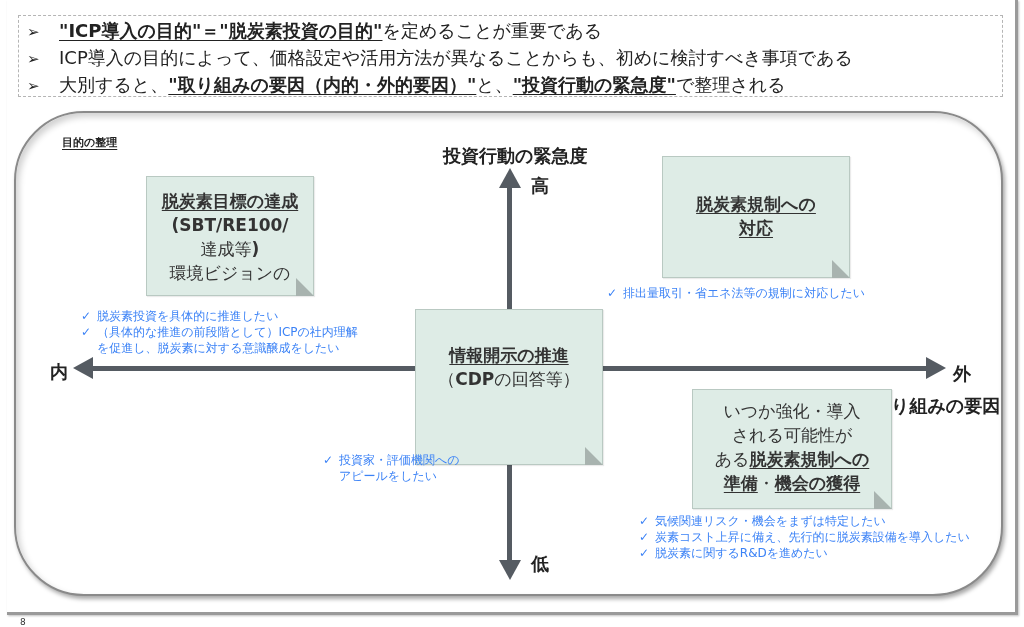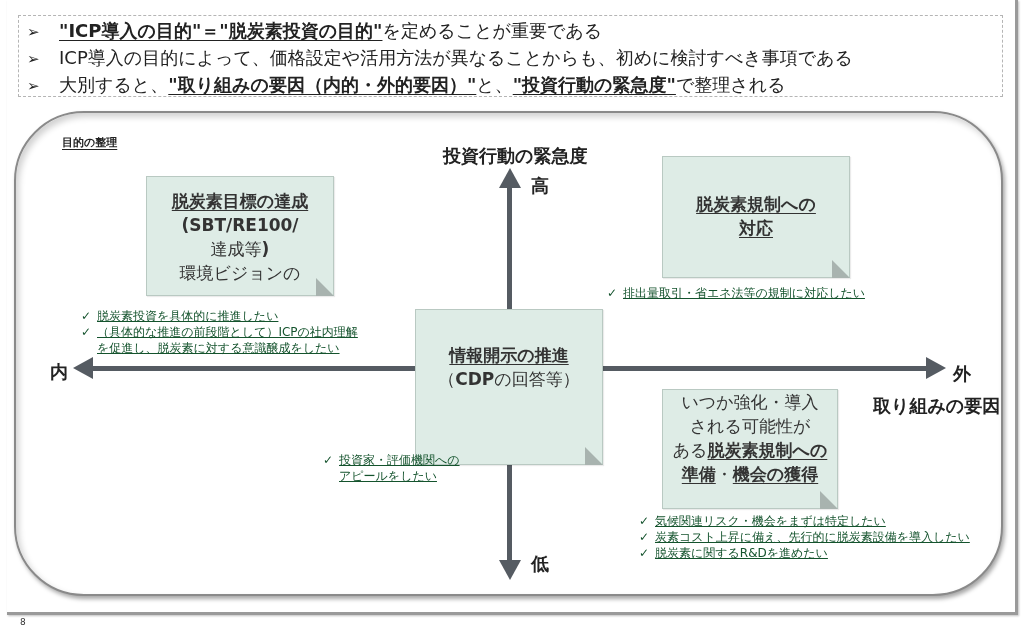--- a/index.html
+++ b/index.html
@@ -63,21 +63,21 @@
   }
   .note .fold {
     position:absolute; right:-1px; bottom:-1px; width:0; height:0;
     border-left:18px solid #a8b3af; border-top:18px solid transparent;
   }
   .note .t-bold { font-weight:bold; text-decoration:underline; text-underline-offset:3px; }
   .note .t-plain { font-weight:normal; }
   .note .t-boldplain { font-weight:bold; }
   .note .row { display:block; font-size:17px; line-height:24px; }
 
-  .checks { position:absolute; font-size:12px; line-height:16px; color:#14532d; white-space:nowrap;text-decoration:underline; }
+  .checks { position:absolute; font-size:12px; line-height:16px; color:#3b82f6; white-space:nowrap; }
   .checks .ck { display:inline-block; width:16px; }
   .checks .indent { padding-left:16px; }
   .page-num { position:absolute; left:20px; top:617px; font-size:9px; color:#333; }
 </style>
 </head>
 <body>
 
 <div class="slide"></div>
 
 <div class="summary">
@@ -103,41 +103,41 @@
 <div class="arrow arrow-up"></div>
 <div class="arrow arrow-down"></div>
 
 <div class="axis-label" style="left:443px; top:144px;">投資行動の緊急度</div>
 <div class="axis-label" style="left:531px; top:174px;">高</div>
 <div class="axis-label" style="left:531px; top:552px;">低</div>
 <div class="axis-label" style="left:50px; top:360px;">内</div>
 <div class="axis-label" style="left:953px; top:362px;">外</div>
 <div class="axis-label" style="left:873px; top:394px;">取り組みの要因</div>
 
-<div class="note" style="left:146px; top:176px; width:188px; height:120px; padding-top:12px;">
+<div class="note" style="left:146px; top:176px; width:168px; height:120px; padding-top:12px;">
   <span class="row t-bold">脱炭素目標の達成</span>
   <span class="row t-boldplain">(SBT/RE100/</span>
   <span class="row"><span class="t-plain">達成等</span><span class="t-boldplain">)</span></span>
   <span class="row t-plain">環境ビジョンの</span>
   <div class="fold"></div>
 </div>
 
 <div class="note" style="left:662px; top:156px; width:188px; height:122px; padding-top:35px;">
   <span class="row t-bold">脱炭素規制への</span>
   <span class="row t-bold">対応</span>
   <div class="fold"></div>
 </div>
 
 <div class="note" style="left:415px; top:309px; width:188px; height:156px; padding-top:33px;">
   <span class="row t-bold">情報開示の推進</span>
   <span class="row"><span class="t-plain">（</span><span class="t-boldplain">CDP</span><span class="t-plain">の回答等）</span></span>
   <div class="fold"></div>
 </div>
 
-<div class="note" style="left:662px; top:389px; width:176px; height:120px; padding-top:0;">
+<div class="note" style="left:692px; top:389px; width:200px; height:120px; padding-top:9px;">
   <span class="row t-plain">いつか強化・導入</span>
   <span class="row t-plain">される可能性が</span>
   <span class="row"><span class="t-plain">ある</span><span class="t-bold">脱炭素規制への</span></span>
   <span class="row"><span class="t-bold">準備</span><span class="t-plain">・</span><span class="t-bold">機会の獲得</span></span>
   <div class="fold"></div>
 </div>
 
 <div class="checks" style="left:81px; top:308px;">
   <div><span class="ck">✓</span><span>脱炭素投資を具体的に推進したい</span></div>
   <div><span class="ck">✓</span><span>（具体的な推進の前段階として）ICPの社内理解</span></div>

